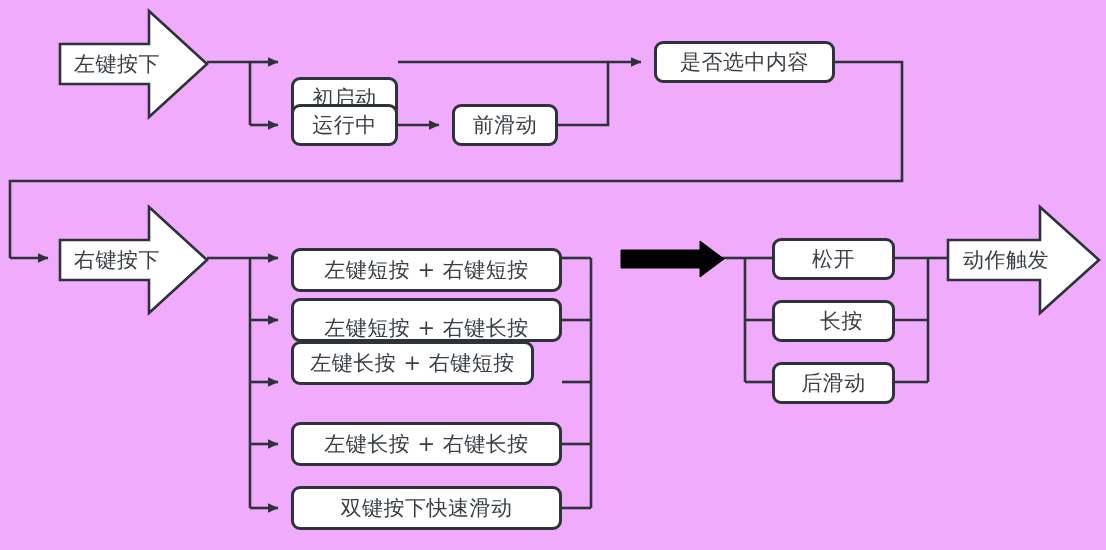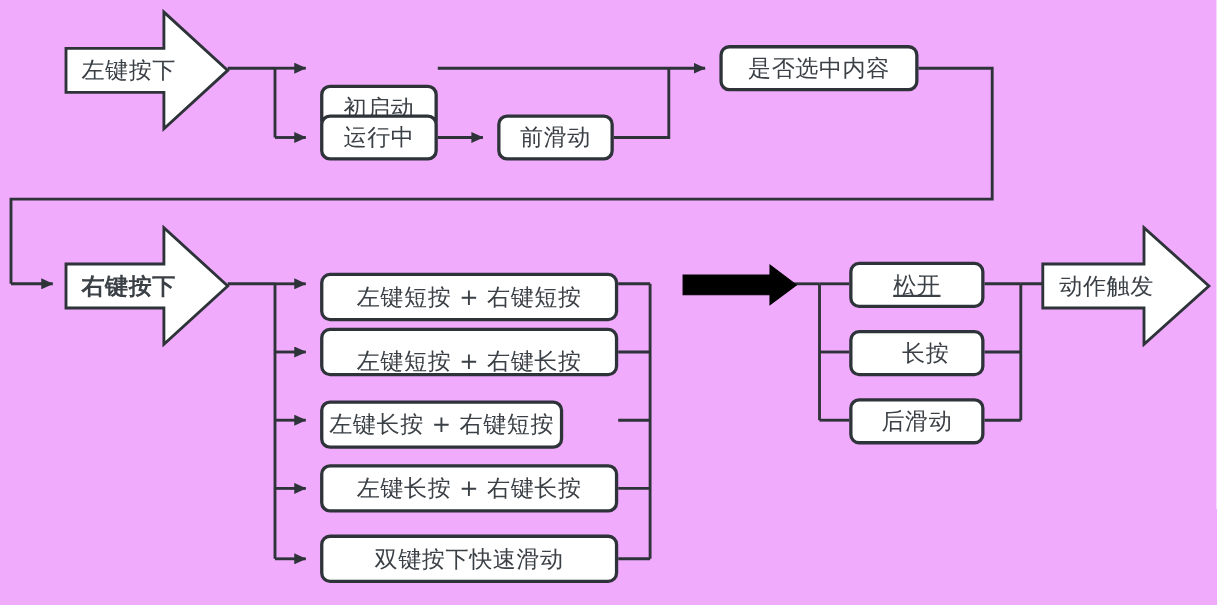--- a/index.html
+++ b/index.html
@@ -127,48 +127,48 @@
   </div>
 
   <div class="node" style="left:452px; top:104px; width:106px; height:42px;font-family:Liberation Serif, serif;">
     <span>前滑动</span>
   </div>
 
   <div class="node" style="left:654px; top:41px; width:181px; height:42px;">
     <span>是否选中内容</span>
   </div>
 
-  <div class="blockarrow" style="left:58px; top:204px; width:152px; height:112px;font-weight:bold;">
+  <div class="blockarrow" style="left:58px; top:204px; width:152px; height:112px;">
     <svg width="152" height="112" viewBox="0 0 152 112">
       <path d="M2,36 L91,36 L91,3 L149,56 L91,109 L91,76 L2,76 z" fill="#ffffff" stroke="#2d3338" stroke-width="2.6" stroke-linejoin="miter"></path>
     </svg>
     <span class="ba-label" style="left:16px; top:46px;">右键按下</span>
   </div>
 
   <div class="node" style="left:291px; top:248px; width:271px; height:44px;">
     <span>左键短按 + 右键短按</span>
   </div>
 
   <div class="node" style="left:291px; top:298px; width:271px; height:44px;align-items:flex-end;">
     <span>左键短按 + 右键长按</span>
   </div>
 
-  <div class="node" style="left:291px; top:364px; width:221px; height:44px;">
+  <div class="node" style="left:291px; top:341px; width:243px; height:44px;">
     <span>左键长按 + 右键短按</span>
   </div>
 
   <div class="node" style="left:291px; top:486px; width:271px; height:44px;">
     <span>双键按下快速滑动</span>
   </div>
 
   <div class="node" style="left:291px; top:422px; width:271px; height:44px;">
     <span>左键长按 + 右键长按</span>
   </div>
 
-  <div class="node" style="left:772px; top:238px; width:123px; height:42px;text-decoration:underline;">
+  <div class="node" style="left:772px; top:238px; width:123px; height:42px;">
     <span>松开</span>
   </div>
 
   <div class="node" style="left:772px; top:300px; width:123px; height:42px;padding-left:16px;">
     <span>长按</span>
   </div>
 
   <div class="node" style="left:772px; top:362px; width:123px; height:42px;">
     <span>后滑动</span>
   </div>

